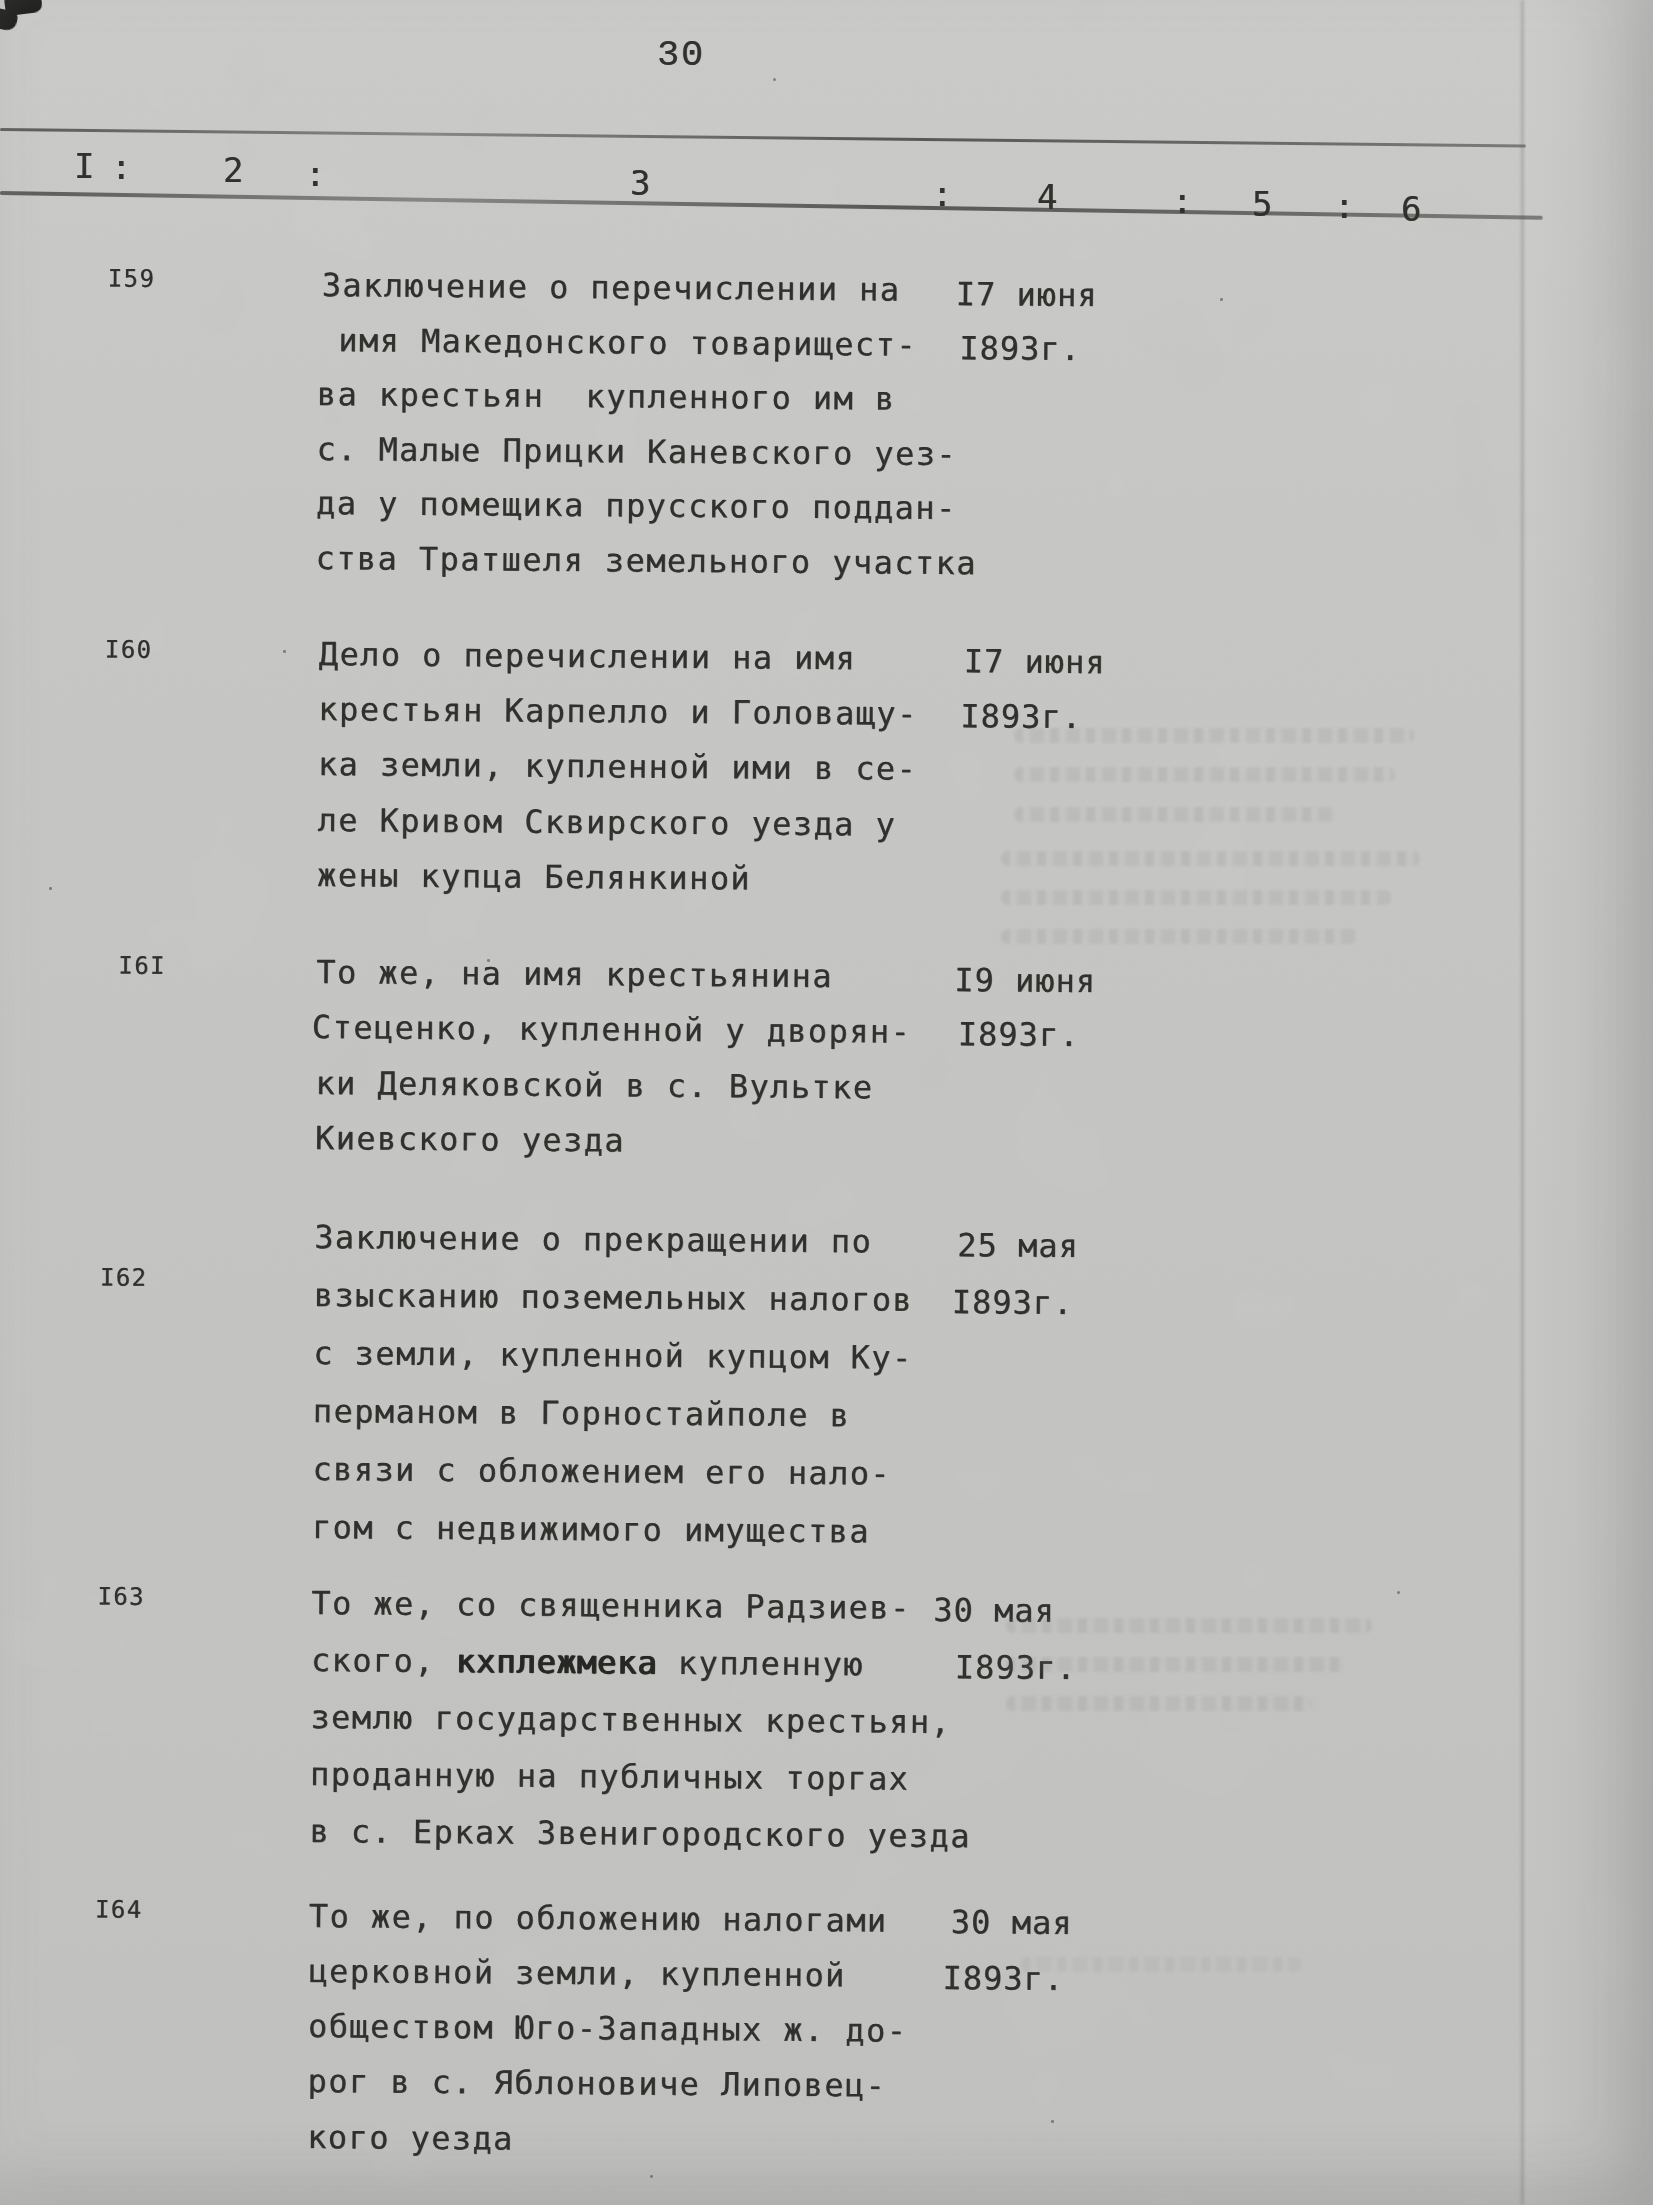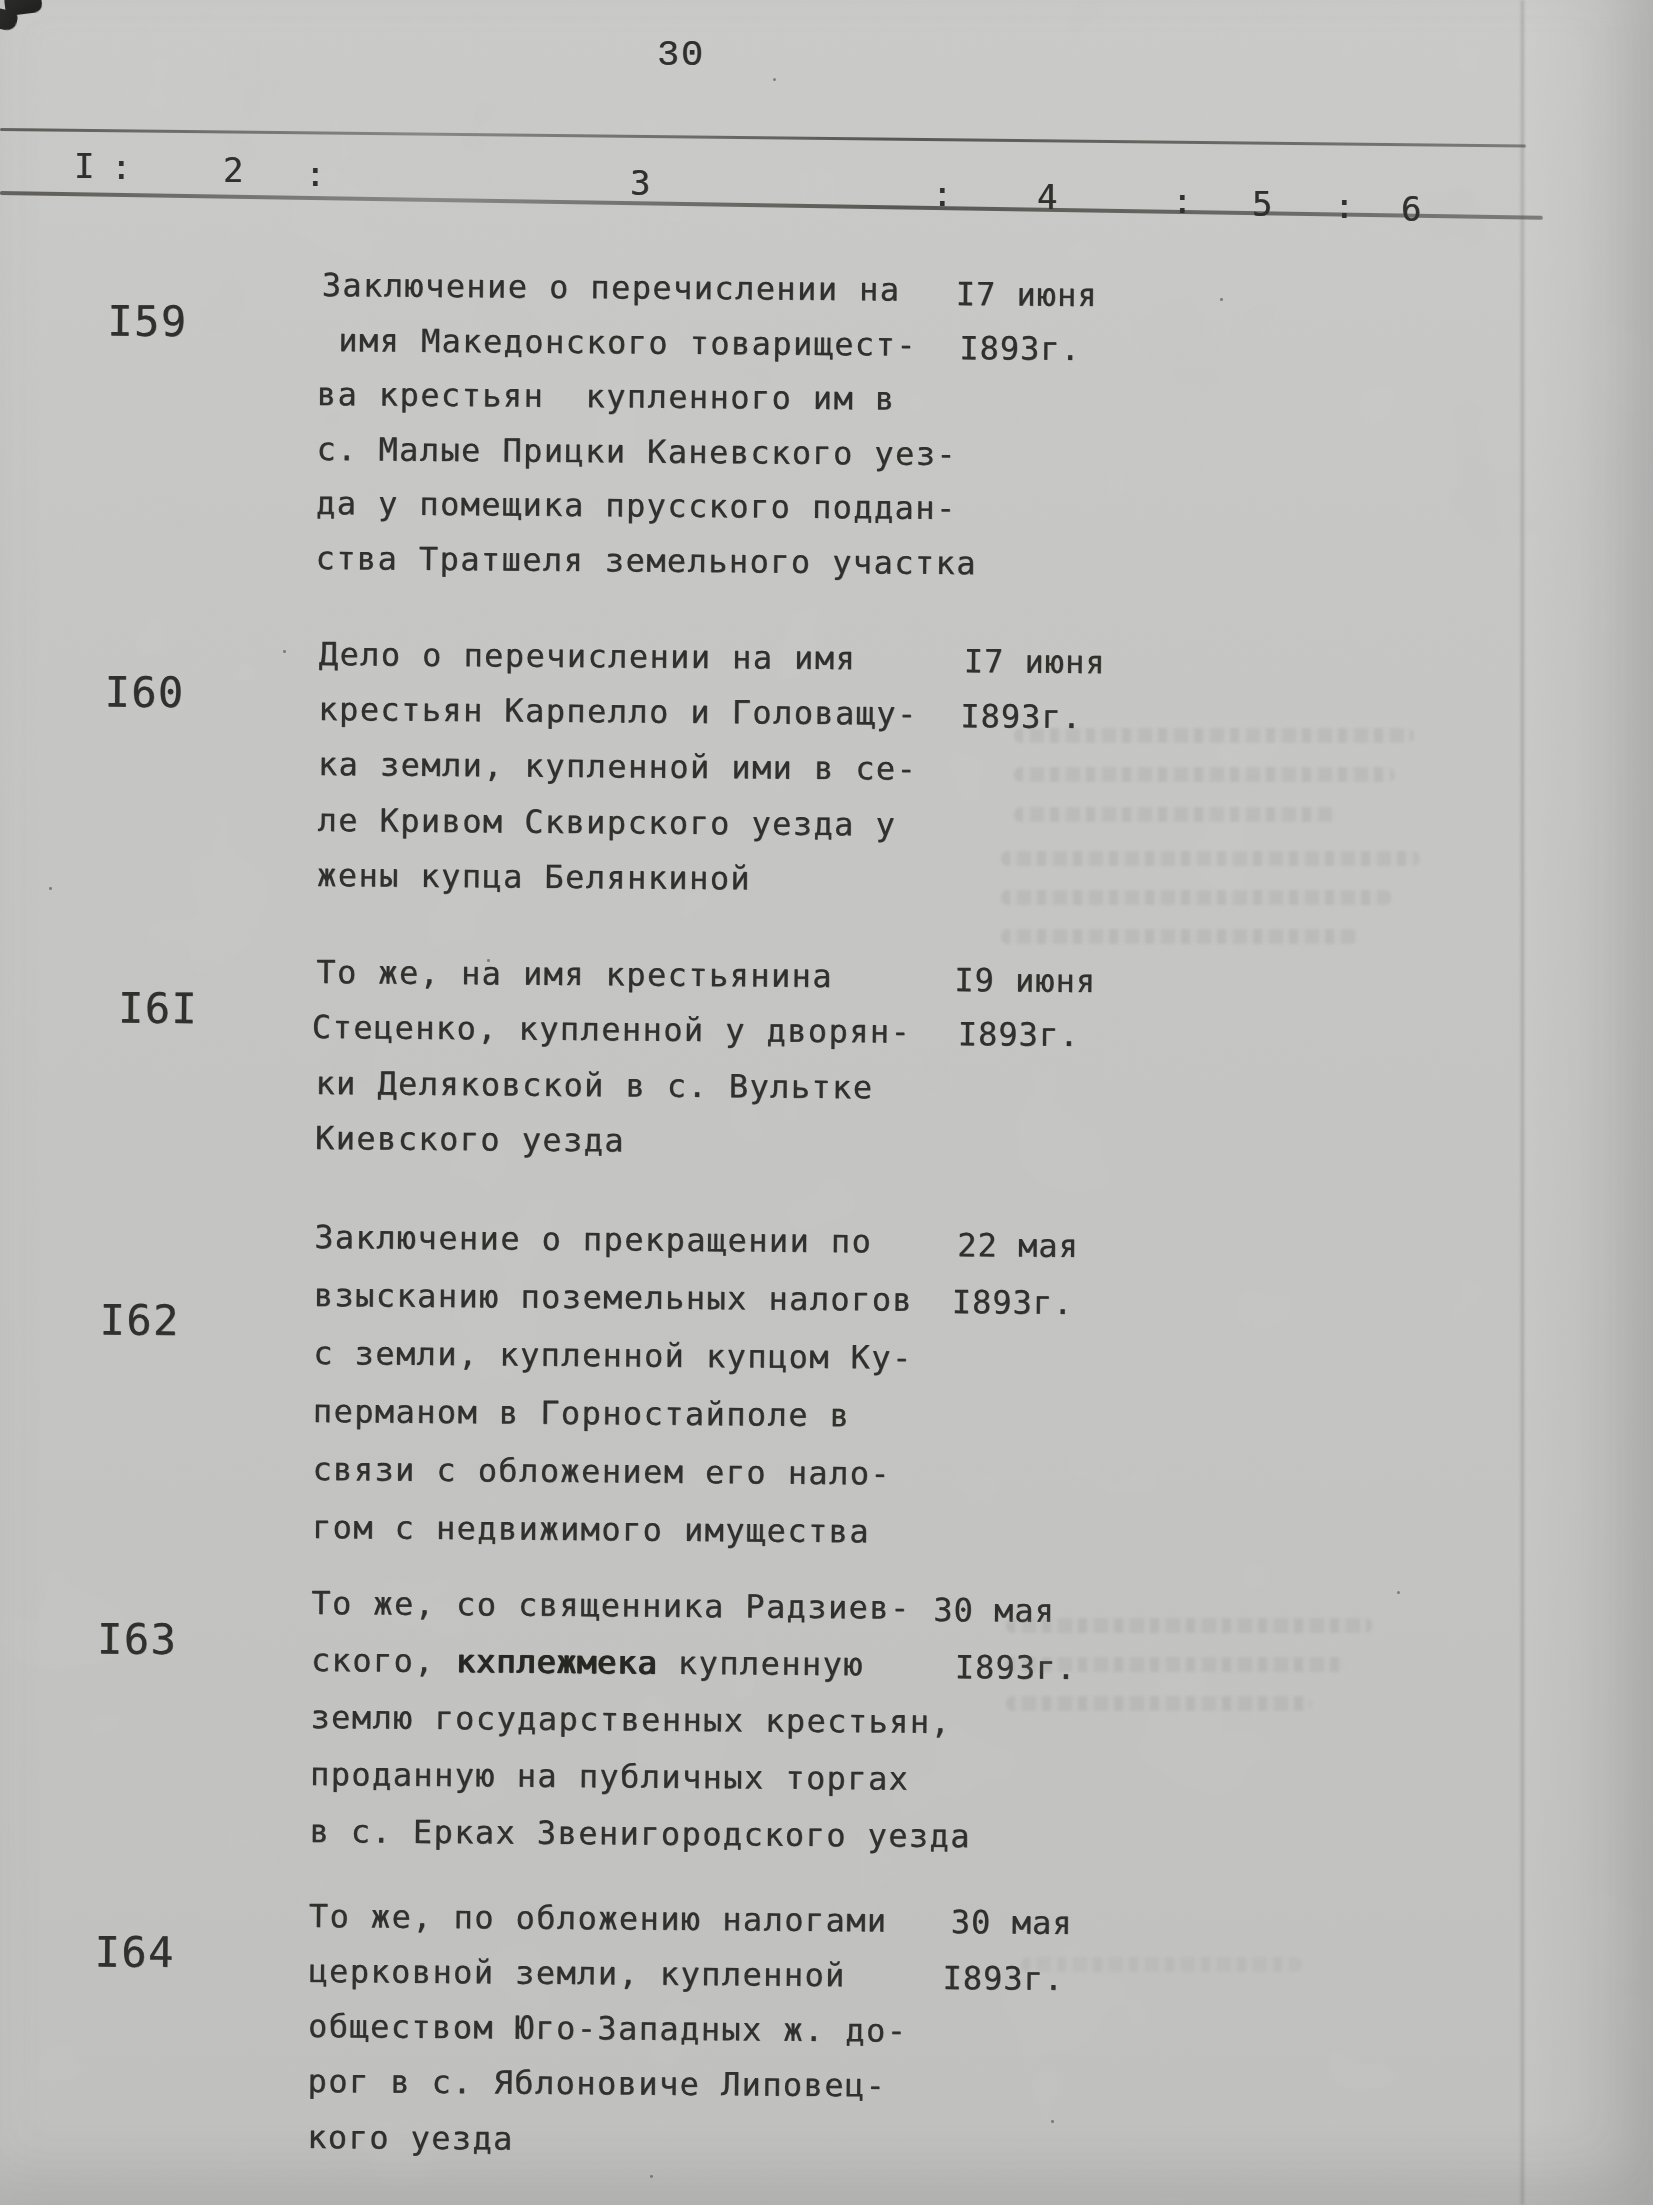--- a/index.html
+++ b/index.html
@@ -28,21 +28,21 @@
   .page-number{font-size:37px;letter-spacing:1.7px;}
   .hcell{font-size:34px;letter-spacing:0.9px;}
   .rule{
     position:absolute;height:3.4px;transform-origin:left top;
     background:linear-gradient(90deg, rgba(82,81,77,0.92), rgba(82,81,77,0.55) 28%, rgba(82,81,77,0.95) 58%, rgba(82,81,77,0.80) 82%, rgba(82,81,77,0.65));
     filter:blur(0.5px);border-radius:1.7px;
   }
   .rule-top{left:0;top:128px;width:1526px;transform:rotate(0.62deg);}
   .rule-bottom{left:0;top:191px;width:1543px;height:3.8px;transform:rotate(0.92deg);}
   .entries{position:absolute;inset:0;transform:rotate(0.45deg);transform-origin:179px 255px;}
-  .entry-number{font-size:42px;letter-spacing:1.4px;margin-top:32px;}
+  .entry-number{font-size:24px;letter-spacing:1.4px;}
   .line{font-size:32px;letter-spacing:1.4px;}
   .date{font-size:32px;letter-spacing:1px;}
   .overstruck{
     letter-spacing:0.9px;
     color:#262622;
     text-shadow:1.4px 0 0 #2c2c28, 0.7px 0.3px 0.9px rgba(38,38,34,0.85), -0.4px 0 0.5px rgba(38,38,34,0.6);
   }
   .crease{
     position:absolute;left:1521px;top:0;width:2.6px;height:2205px;
     background:rgba(98,98,95,0.28);filter:blur(1.4px);
@@ -135,21 +135,21 @@
     <div class="ink date" style="left:960px;top:955px">I9 июня</div>
     <div class="ink date" style="left:964px;top:1009px">I893г.</div>
 
     <div class="ink entry-number" style="left:108px;top:1264px">I62</div>
     <div class="ink line" style="left:322px;top:1217px">Заключение о прекращении по</div>
     <div class="ink line" style="left:322px;top:1275px">взысканию поземельных налогов</div>
     <div class="ink line" style="left:322px;top:1333px">с земли, купленной купцом Ку-</div>
     <div class="ink line" style="left:322px;top:1391px">перманом в Горностайполе в</div>
     <div class="ink line" style="left:322px;top:1449px">связи с обложением его нало-</div>
     <div class="ink line" style="left:322px;top:1507px">гом с недвижимого имущества</div>
-    <div class="ink date" style="left:965px;top:1220px">22 мая</div>
+    <div class="ink date" style="left:965px;top:1220px">25 мая</div>
     <div class="ink date" style="left:960px;top:1277px">I893г.</div>
 
     <div class="ink entry-number" style="left:108px;top:1583px">I63</div>
     <div class="ink line" style="left:322px;top:1583px">То же, со священника Радзиев-</div>
     <div class="ink line" style="left:322px;top:1640px"><span>ского, </span><span class="overstruck">кхплежмека</span><span> купленную</span></div>
     <div class="ink line" style="left:322px;top:1697px">землю государственных крестьян,</div>
     <div class="ink line" style="left:322px;top:1754px">проданную на публичных торгах</div>
     <div class="ink line" style="left:322px;top:1811px">в с. Ерках Звенигородского уезда</div>
     <div class="ink date" style="left:944px;top:1585px">30 мая</div>
     <div class="ink date" style="left:966px;top:1642px">I893г.</div>

